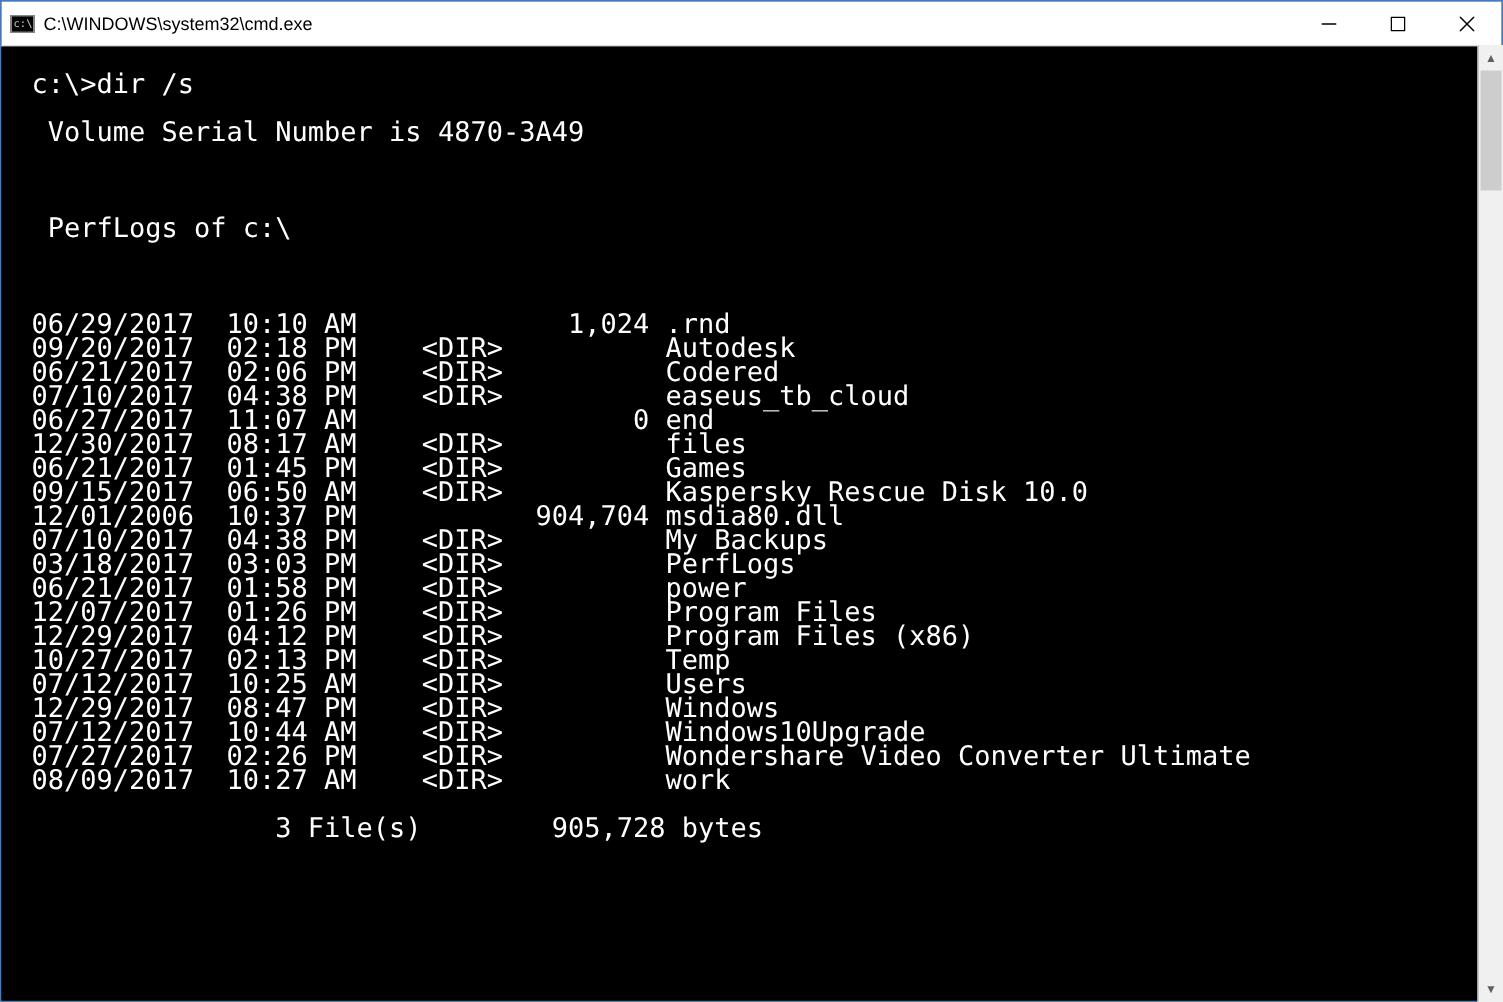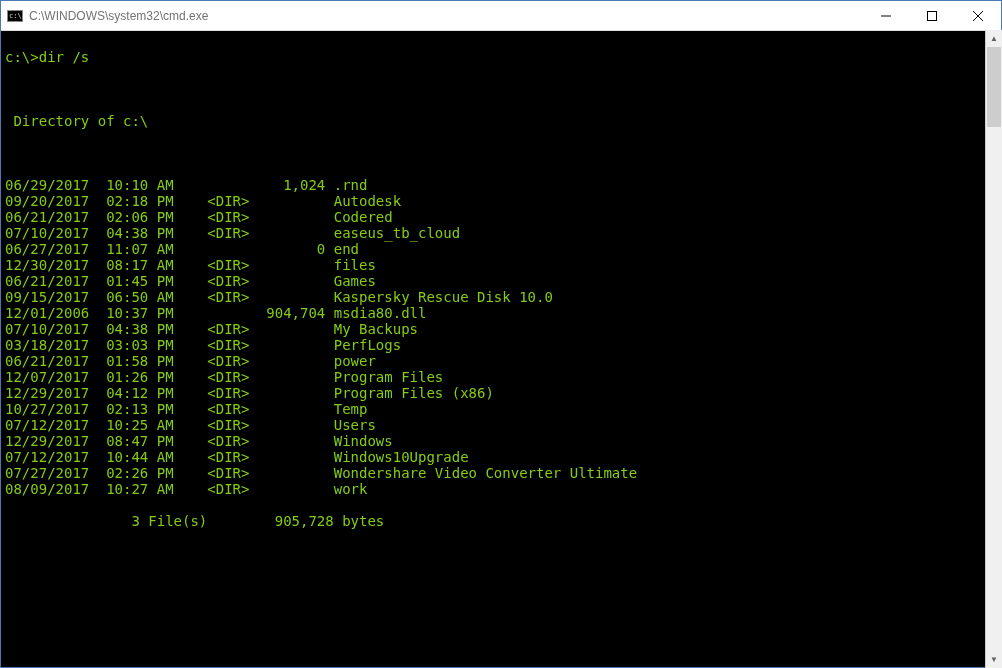--- a/index.html
+++ b/index.html
@@ -47,21 +47,21 @@
       position: relative;
       font-size: 7px;
       color: #ccc;
       line-height: 10px;
       text-align: left;
       padding-left: 1px;
       font-family: monospace;
     }
     .titlebar-text {
       font-size: 12px;
-      color: #737373;
+      color: #000000;
       flex: 1;
     }
     .window-controls {
       display: flex;
       height: 100%;
     }
     .win-btn {
       width: 46px;
       height: 100%;
       display: flex;
@@ -69,25 +69,25 @@
       justify-content: center;
       font-size: 10px;
       color: #000;
       background: transparent;
       border: none;
       font-family: "Segoe UI Symbol", sans-serif;
     }
     .terminal {
       flex: 1;
       background: #000;
-      color: #84cc16;
+      color: #ffffff;
       font-family: "Consolas", "Lucida Console", monospace;
-      font-size: 14px;
+      font-size: 18px;
       line-height: 16px;
-      padding: 2px 4px;
+      padding: 2px 20px;
       overflow: hidden;
       white-space: pre;
       position: relative;
     }
     .scrollbar {
       position: absolute;
       right: 0;
       top: 30px;
       bottom: 0;
       width: 17px;
@@ -143,22 +143,23 @@
         <svg width="10" height="10" viewBox="0 0 10 10">
             <line x1="0" y1="0" x2="10" y2="10" stroke="#000" stroke-width="1"></line>
             <line x1="10" y1="0" x2="0" y2="10" stroke="#000" stroke-width="1"></line>
           </svg>
       </button>
     </div>
   </div>
 
   <div class="terminal">
 <div class="term-line">c:\&gt;dir /s</div>
+<div class="term-line"> Volume Serial Number is 4870-3A49</div>
 <div class="term-line"> </div>
-<div class="term-line"> Directory of c:\</div>
+<div class="term-line"> PerfLogs of c:\</div>
 <div class="term-line"> </div>
 <div id="entries1"><div class="term-line">06/29/2017  10:10 AM             1,024 .rnd</div><div class="term-line">09/20/2017  02:18 PM    &lt;DIR&gt;          Autodesk</div><div class="term-line">06/21/2017  02:06 PM    &lt;DIR&gt;          Codered</div><div class="term-line">07/10/2017  04:38 PM    &lt;DIR&gt;          easeus_tb_cloud</div><div class="term-line">06/27/2017  11:07 AM                 0 end</div><div class="term-line">12/30/2017  08:17 AM    &lt;DIR&gt;          files</div><div class="term-line">06/21/2017  01:45 PM    &lt;DIR&gt;          Games</div><div class="term-line">09/15/2017  06:50 AM    &lt;DIR&gt;          Kaspersky Rescue Disk 10.0</div><div class="term-line">12/01/2006  10:37 PM           904,704 msdia80.dll</div><div class="term-line">07/10/2017  04:38 PM    &lt;DIR&gt;          My Backups</div><div class="term-line">03/18/2017  03:03 PM    &lt;DIR&gt;          PerfLogs</div><div class="term-line">06/21/2017  01:58 PM    &lt;DIR&gt;          power</div><div class="term-line">12/07/2017  01:26 PM    &lt;DIR&gt;          Program Files</div><div class="term-line">12/29/2017  04:12 PM    &lt;DIR&gt;          Program Files (x86)</div><div class="term-line">10/27/2017  02:13 PM    &lt;DIR&gt;          Temp</div><div class="term-line">07/12/2017  10:25 AM    &lt;DIR&gt;          Users</div><div class="term-line">12/29/2017  08:47 PM    &lt;DIR&gt;          Windows</div><div class="term-line">07/12/2017  10:44 AM    &lt;DIR&gt;          Windows10Upgrade</div><div class="term-line">07/27/2017  02:26 PM    &lt;DIR&gt;          Wondershare Video Converter Ultimate</div><div class="term-line">08/09/2017  10:27 AM    &lt;DIR&gt;          work</div></div>
 <div class="term-line">               3 File(s)        905,728 bytes</div>
 <div class="term-line"> </div>
 
 
 
 
 
 

